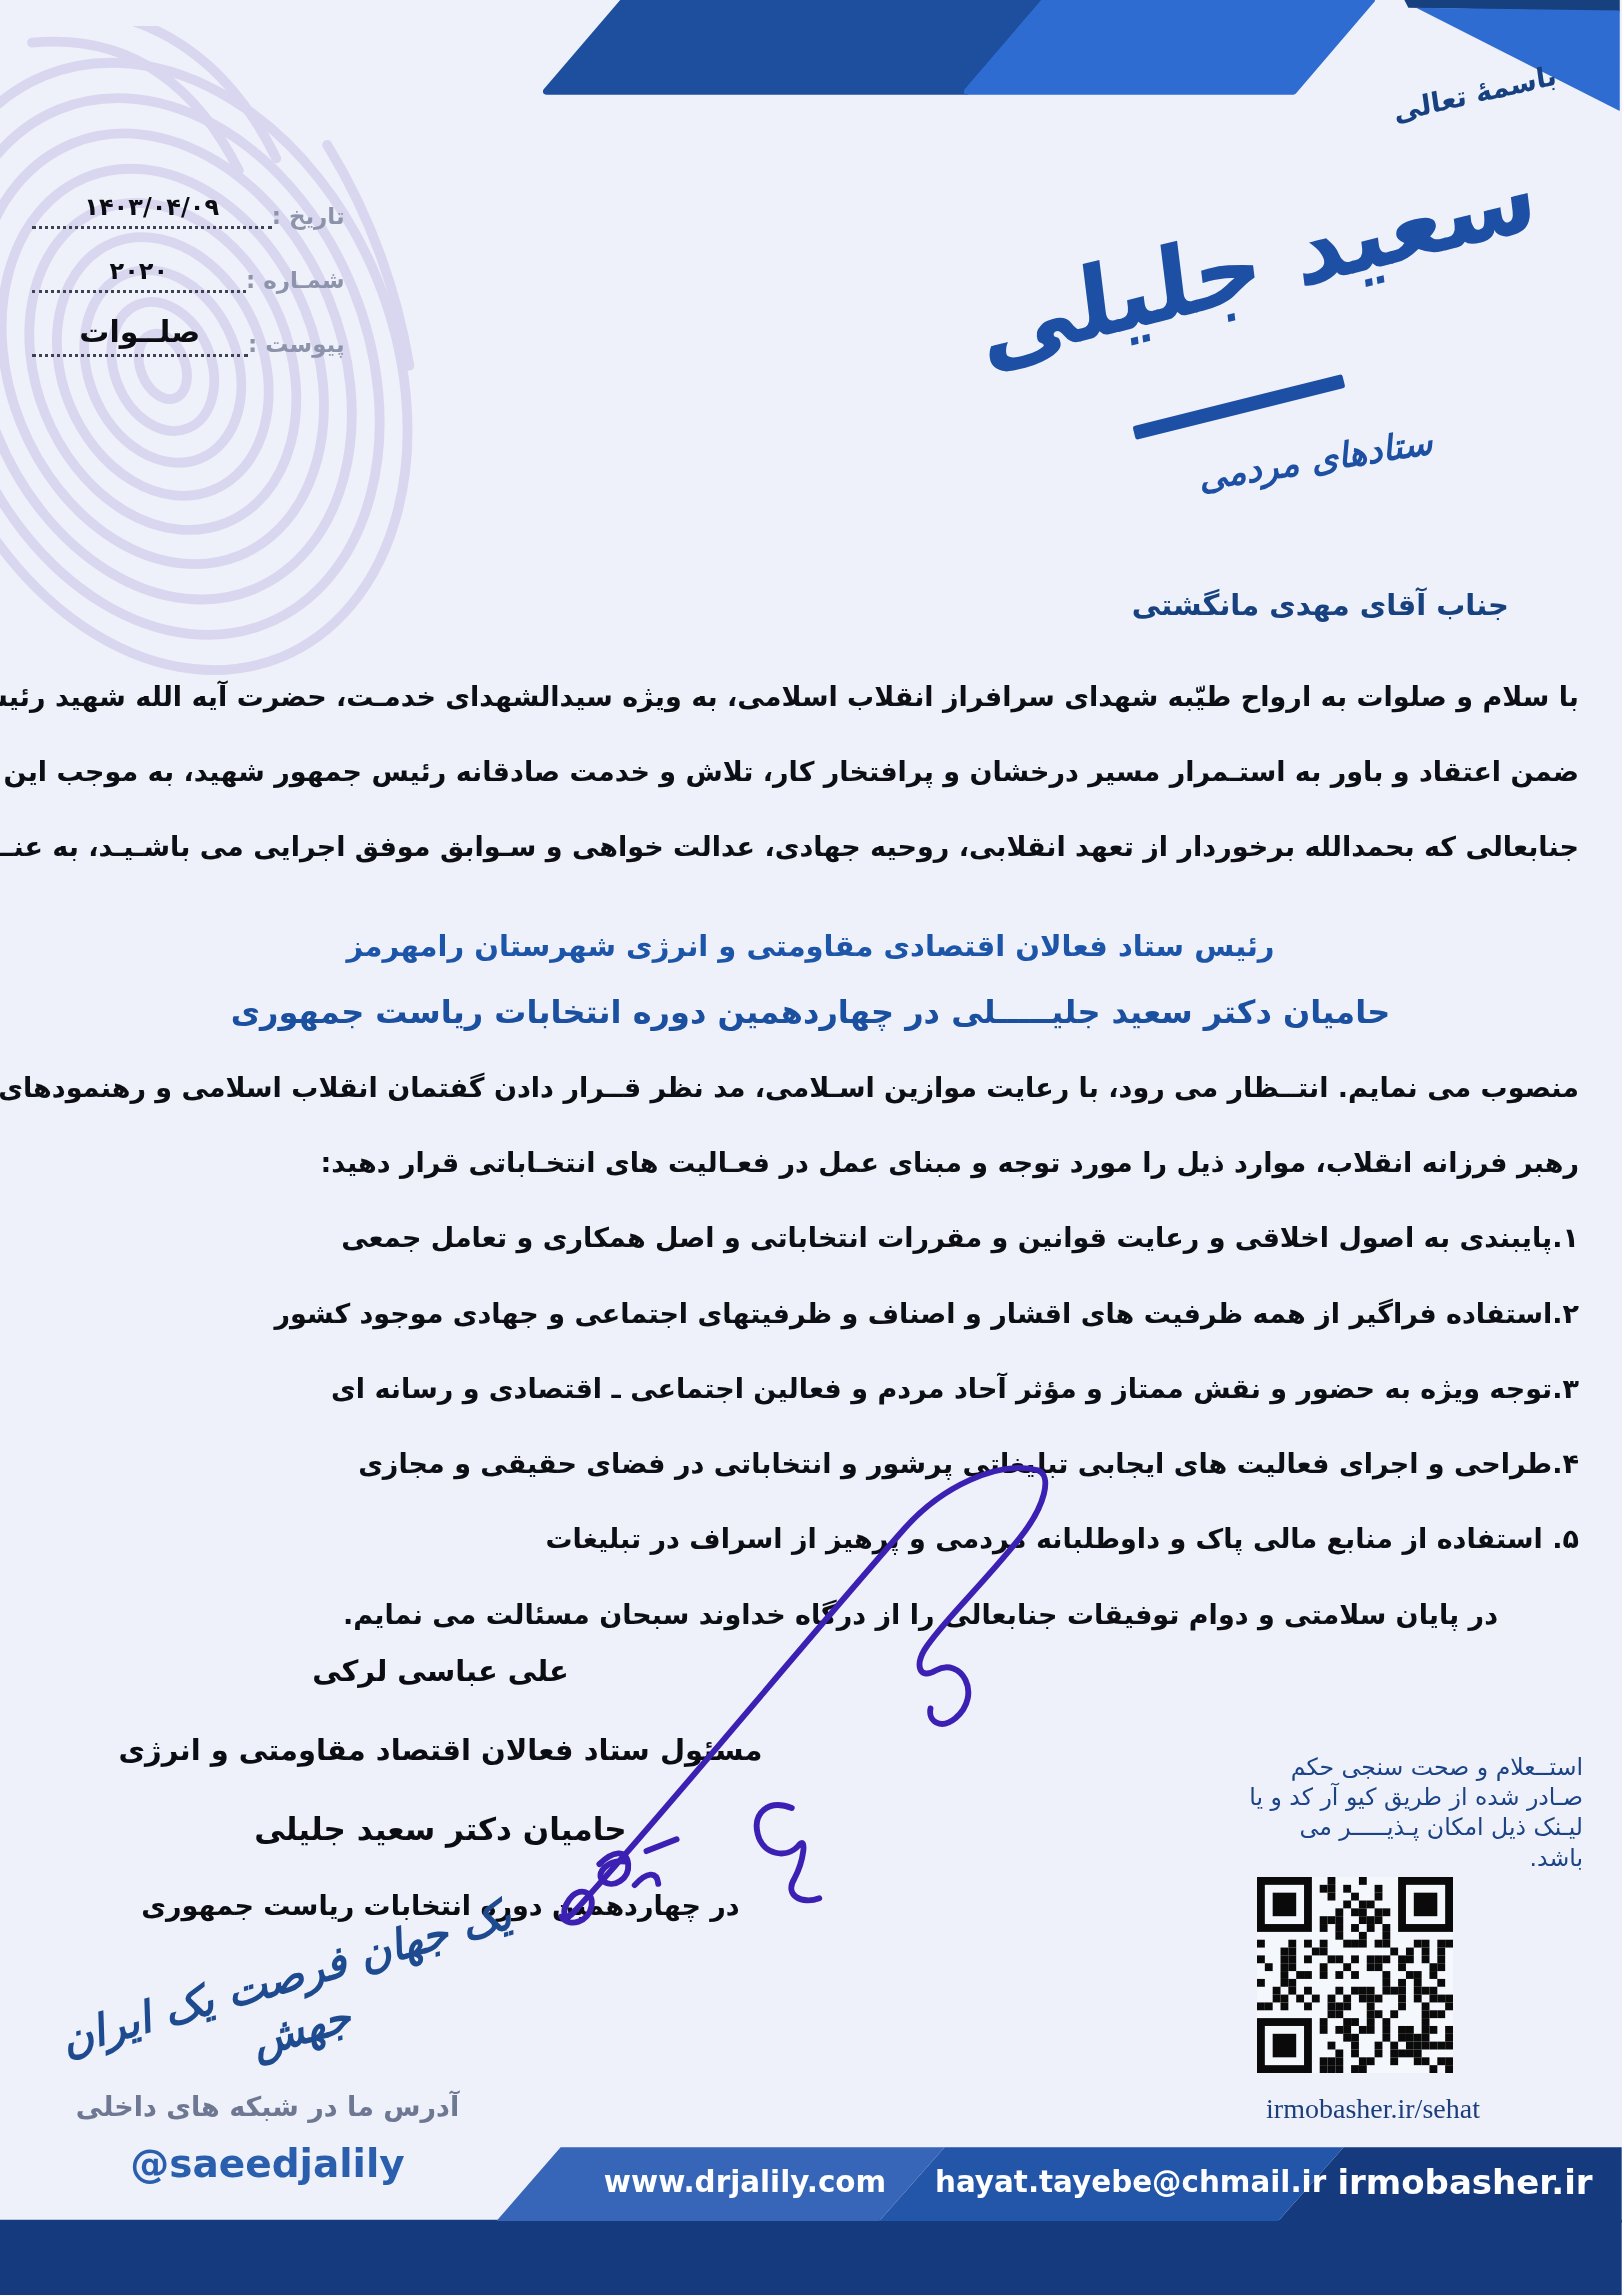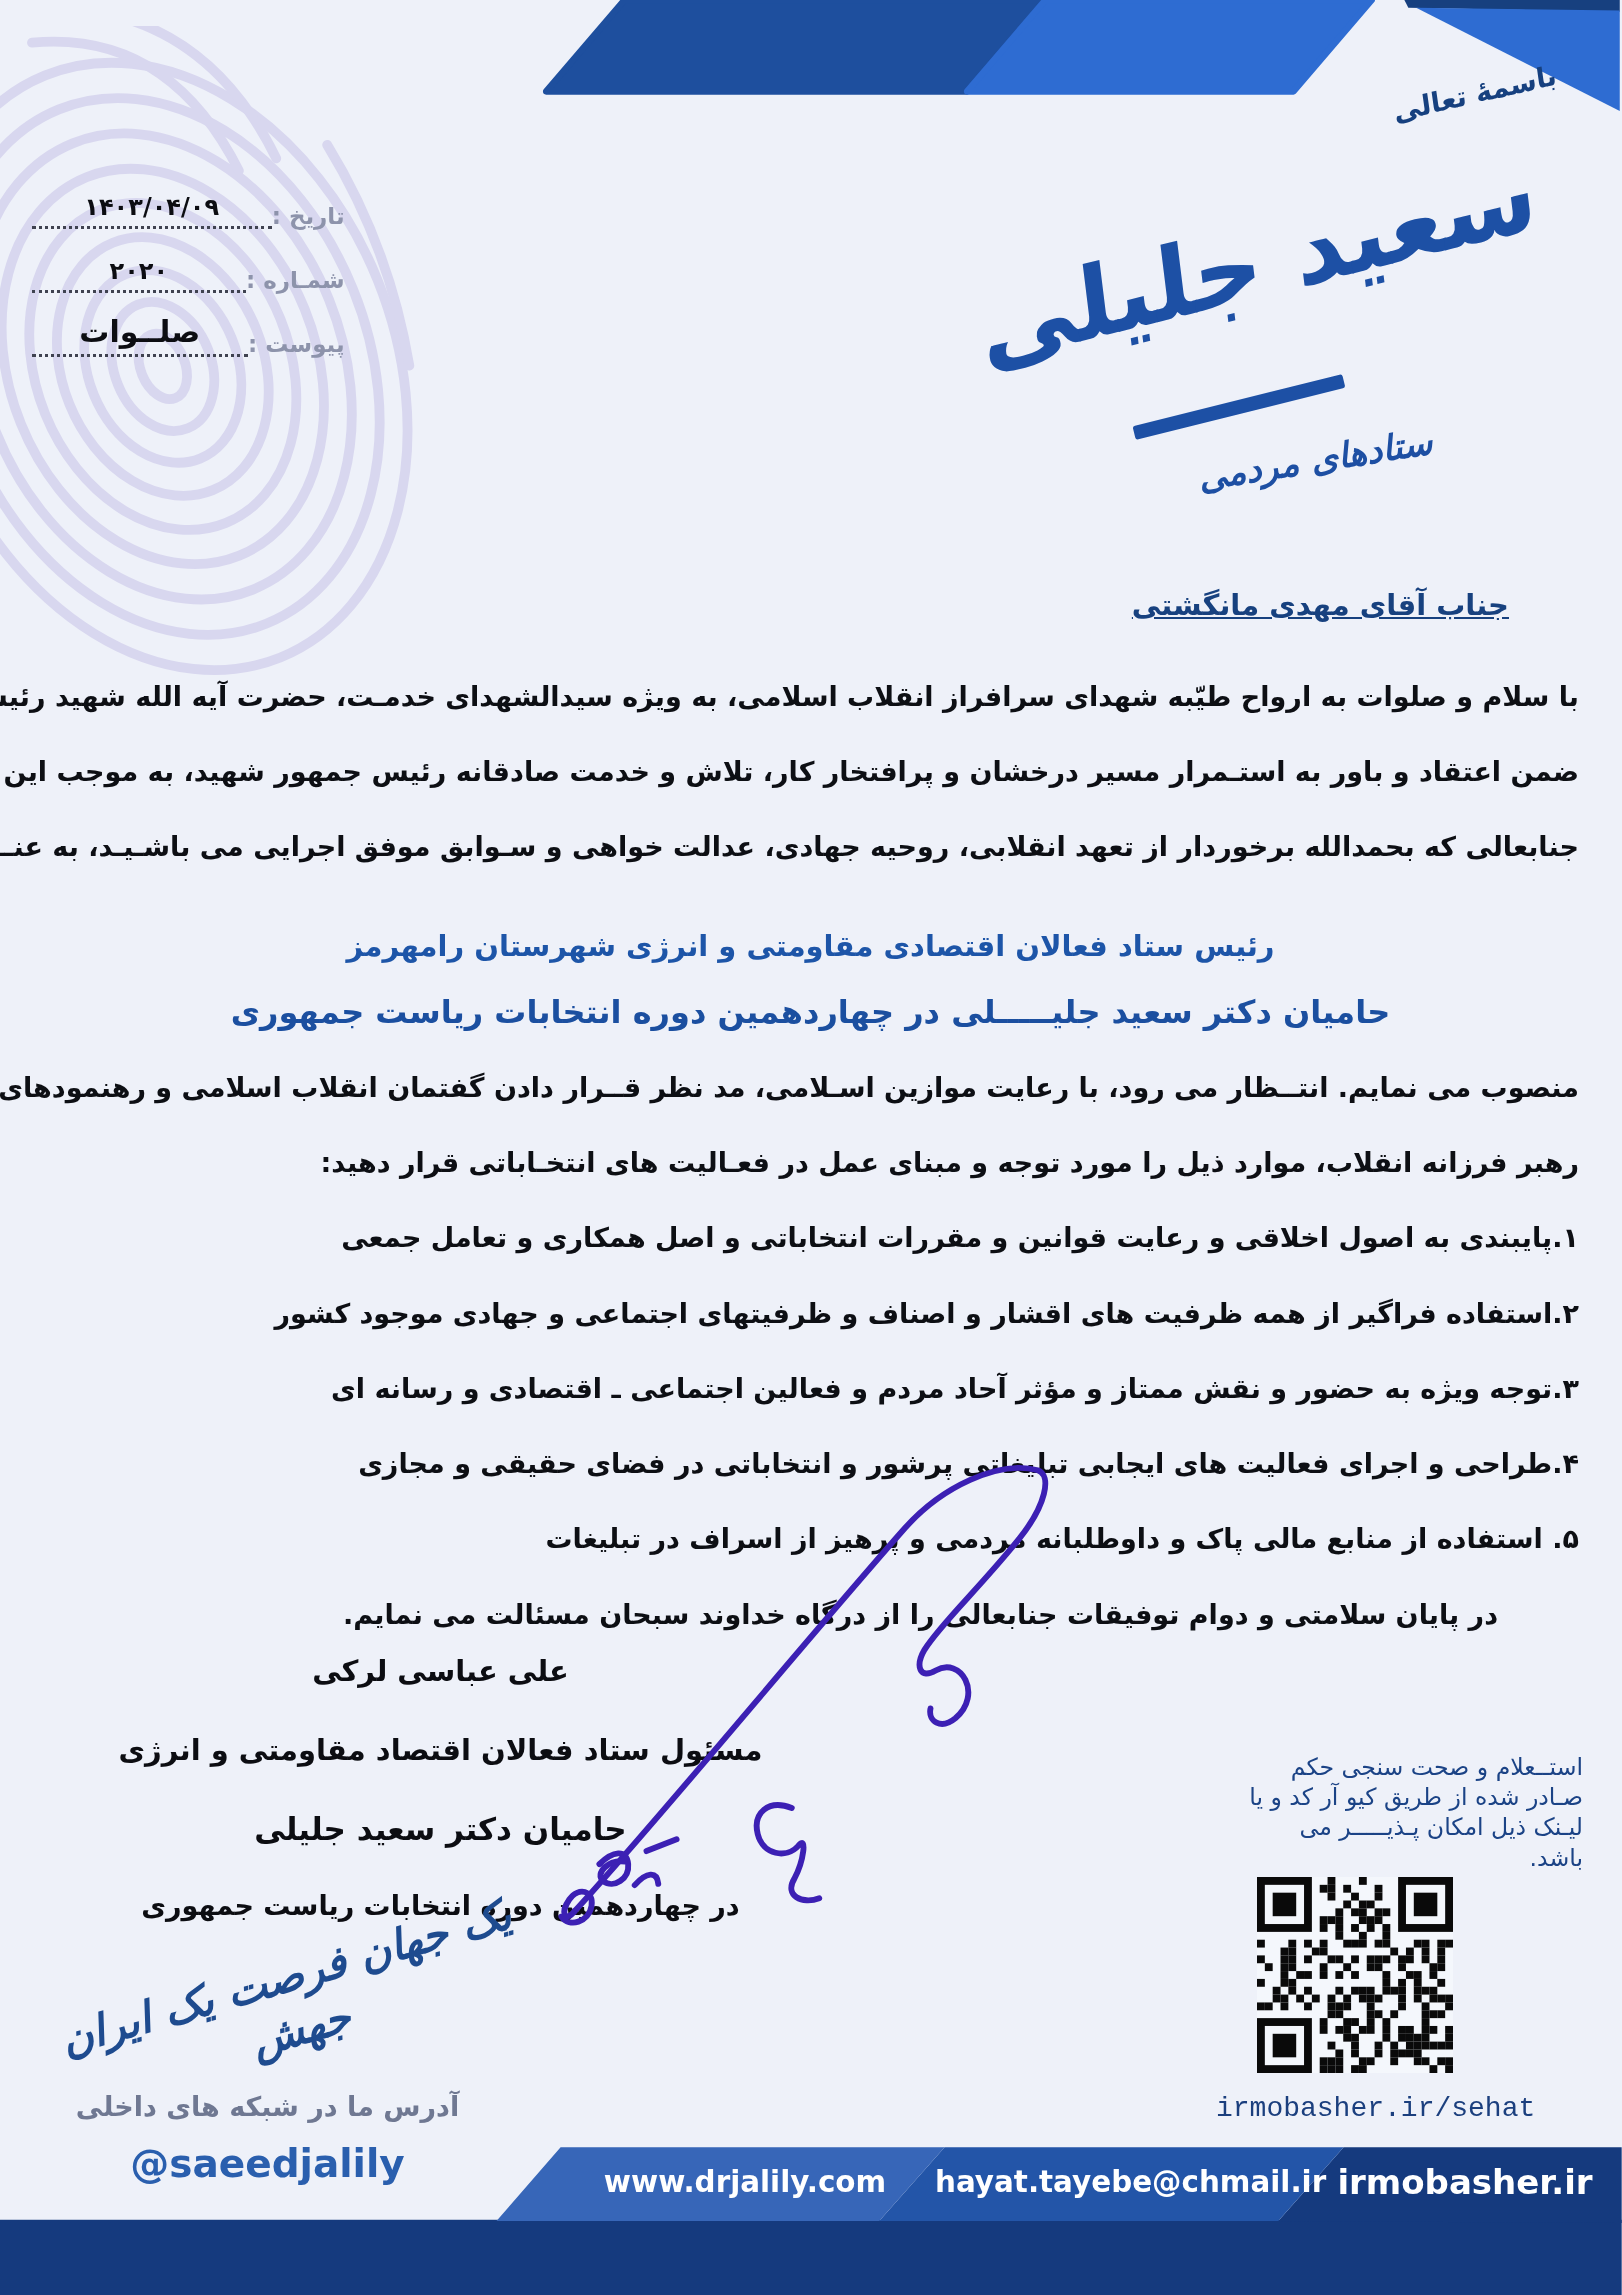--- a/index.html
+++ b/index.html
@@ -20,21 +20,21 @@
   .besmele{right:39px;top:77px;width:216px;text-align:center;color:#16407f;
            font-size:27.5px;font-weight:bold;transform:rotate(-13deg) skewX(-5deg);}
   .logoname{right:79px;top:196px;width:497px;text-align:center;color:#1d50a5;
             font-size:98px;font-weight:bold;transform:rotate(-14deg) skewX(-7deg);
             white-space:nowrap;letter-spacing:-2.6px;}
   .logobar{right:275px;top:400px;width:216px;height:14.4px;background:#1d50a5;
            transform:rotate(-14deg);border-radius:2.6px;}
   .logosub{right:124px;top:440px;width:366px;text-align:center;color:#1d4fa3;
            font-size:35px;font-weight:bold;font-style:italic;transform:rotate(-9deg);}
   
-  .greeting{right:113px;top:588px;color:#17417f;font-size:29px;font-weight:bold;text-decoration:underline;}
+  .greeting{right:113px;top:588px;color:#17417f;font-size:29px;font-weight:bold;}
   .bline{right:43px;width:1536px;color:#0d0f14;font-size:27px;font-weight:bold;
          text-align:justify;text-align-last:justify;white-space:nowrap;}
   .bline.ragged{text-align:right;text-align-last:right;}
   .h1{left:0;width:100%;text-align:center;color:#1d55a8;font-size:29px;font-weight:bold;}
   .h2{left:0;width:100%;text-align:center;color:#1b4fa0;font-size:32px;font-weight:bold;}
   .item{right:43px;width:1536px;color:#0d0f14;font-size:27px;font-weight:bold;text-align:right;white-space:nowrap;}
   .closing{right:124px;color:#0d0f14;font-size:27px;font-weight:bold;}
   
   .sig-line{right:838px;width:687px;text-align:center;color:#0c0d12;font-weight:bold;white-space:nowrap;}
   
@@ -43,21 +43,21 @@
           line-height:1.25;}
   .addr{left:59px;top:2091px;width:419px;text-align:center;color:#6f7892;
         font-size:27px;font-weight:bold;}
   .handle{left:59px;top:2141px;width:419px;text-align:center;color:#2a5fae;
           font-size:39px;font-weight:bold;direction:ltr;}
   
   .qrnote{left:1247px;top:1752px;width:337px;text-align:right;color:#1b4386;
           font-size:23.6px;font-weight:normal;line-height:1.28;}
   .qrbox{left:1258px;top:1877px;width:196px;height:196px;background:#f4f7fc;}
   .qrlink{left:1217px;top:2093px;width:314px;text-align:center;color:#1b3f7e;
-          font-size:28px;font-family:Liberation Mono, monospace;direction:ltr;}
+          font-size:28px;font-family:Liberation Serif, serif;direction:ltr;}
   
   .fsite{color:#ffffff;font-weight:bold;white-space:nowrap;direction:ltr;text-align:center;}
   .fsite1{left:576px;top:2165px;width:340px;font-size:29.4px;}
   .fsite2{left:936px;top:2165px;width:366px;font-size:29.4px;}
   .fsite3{left:1322px;top:2162px;width:288px;font-size:34px;}
 </style>
 </head>
 <body>
 
 <div class="page">

